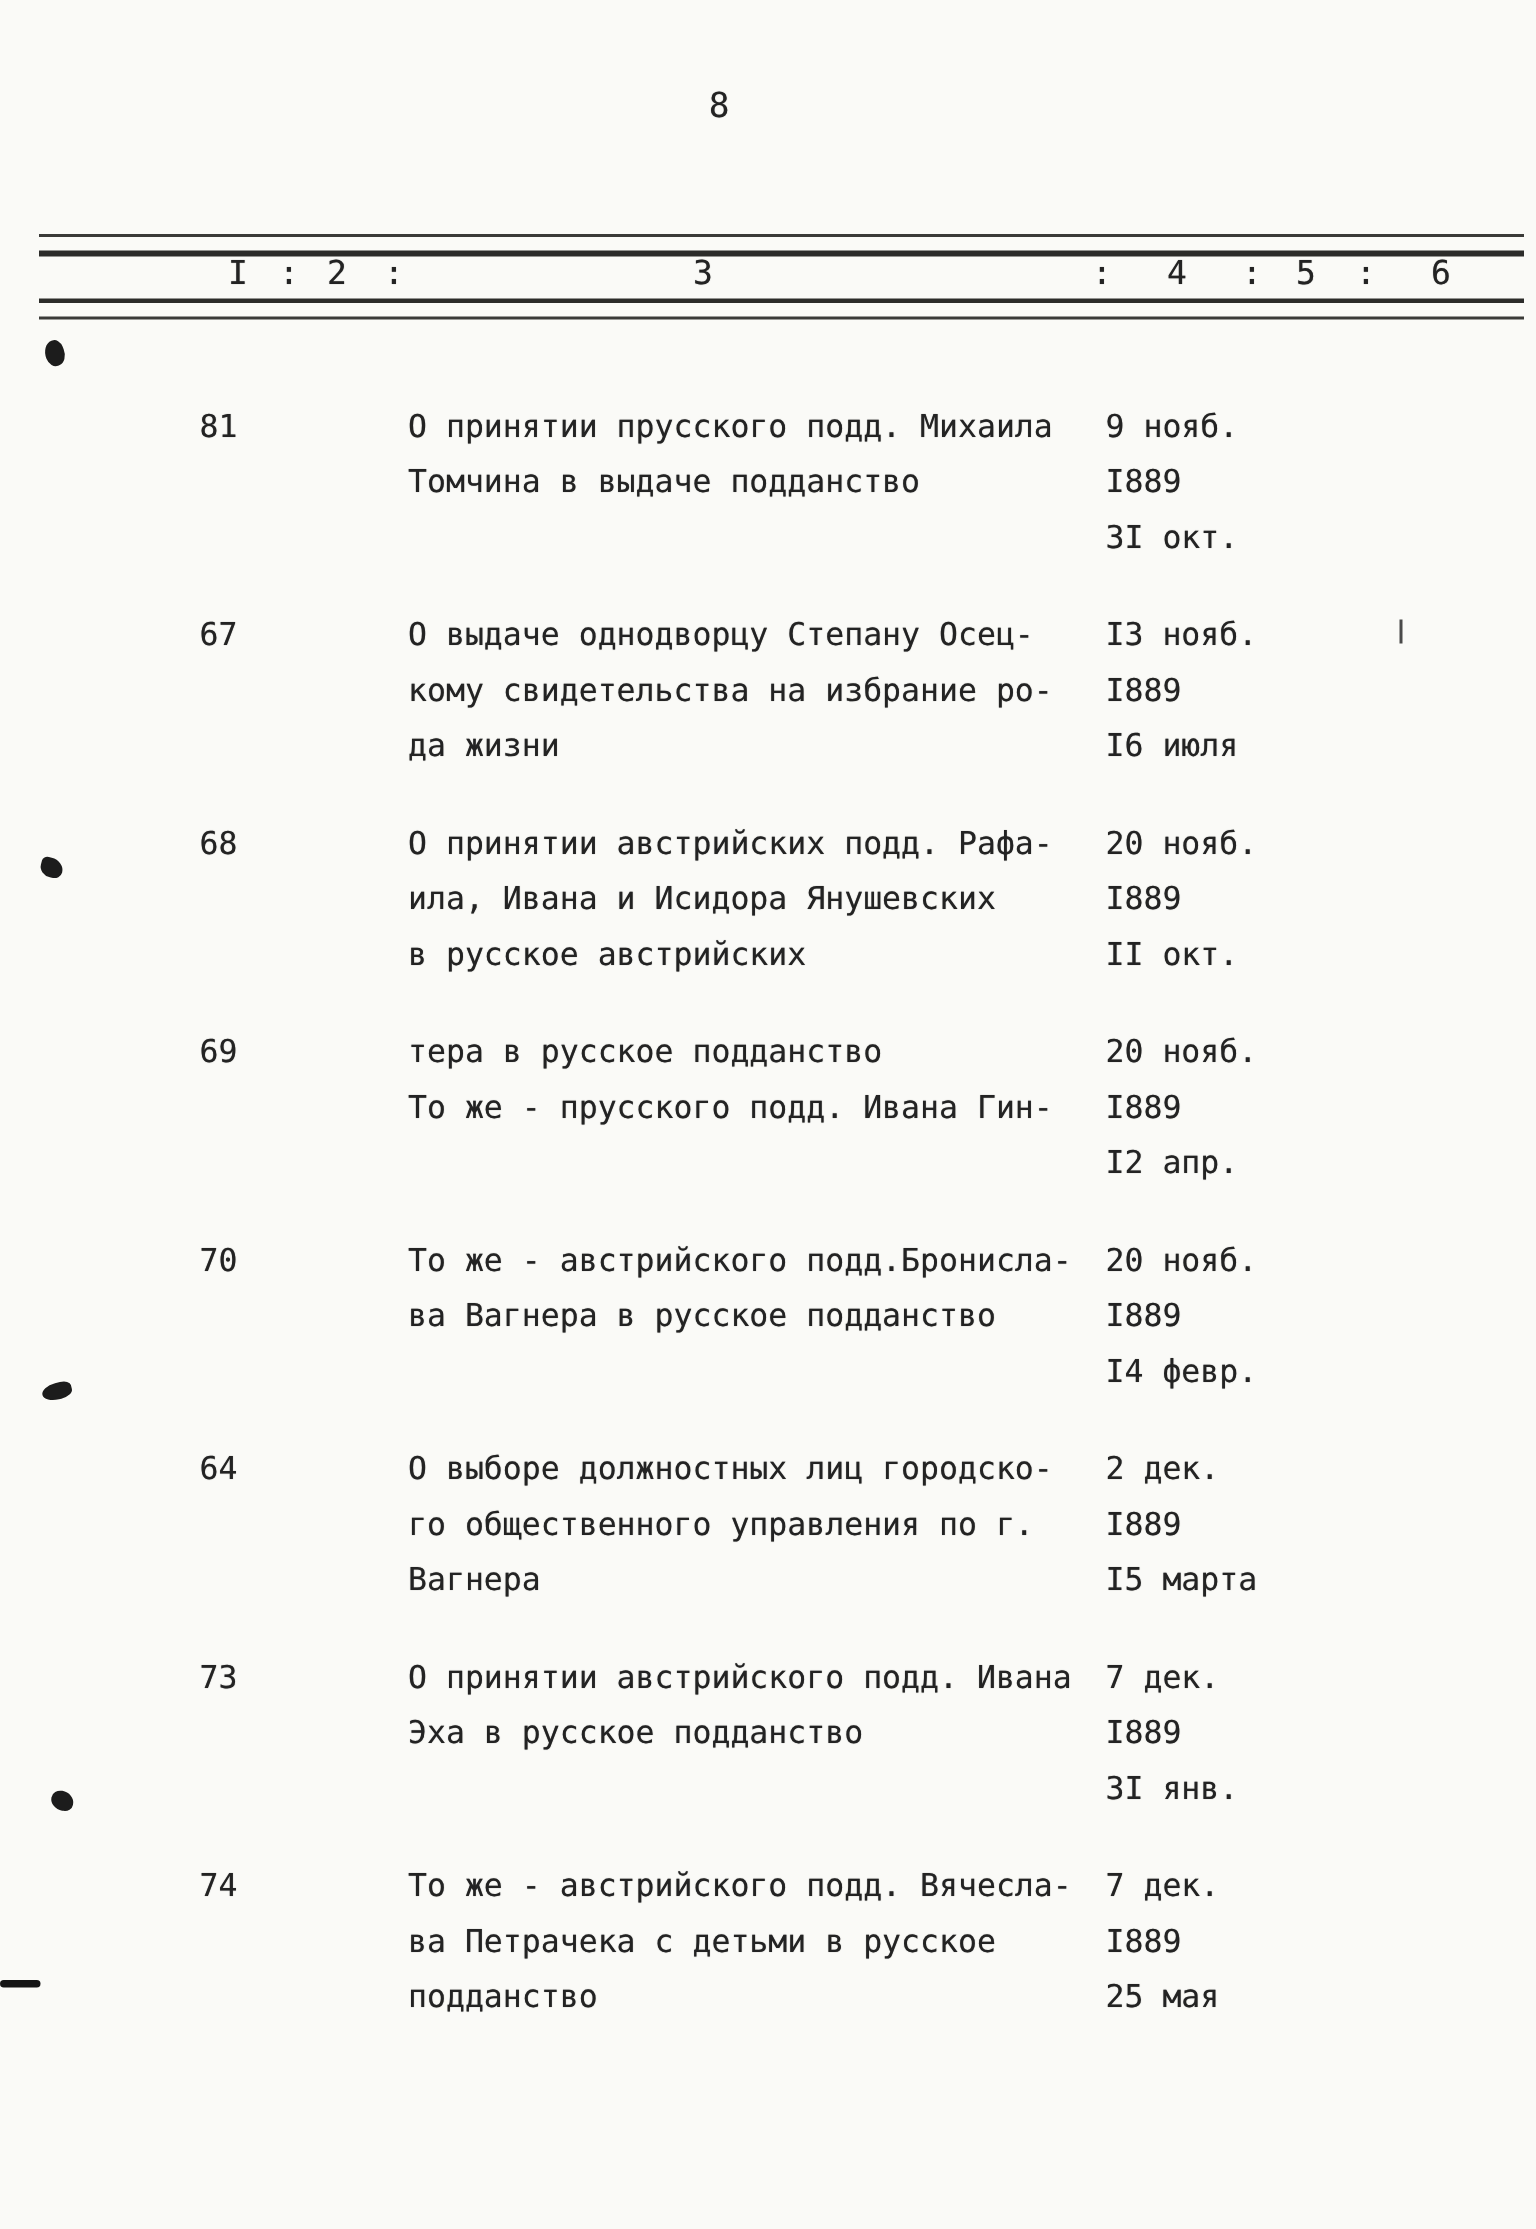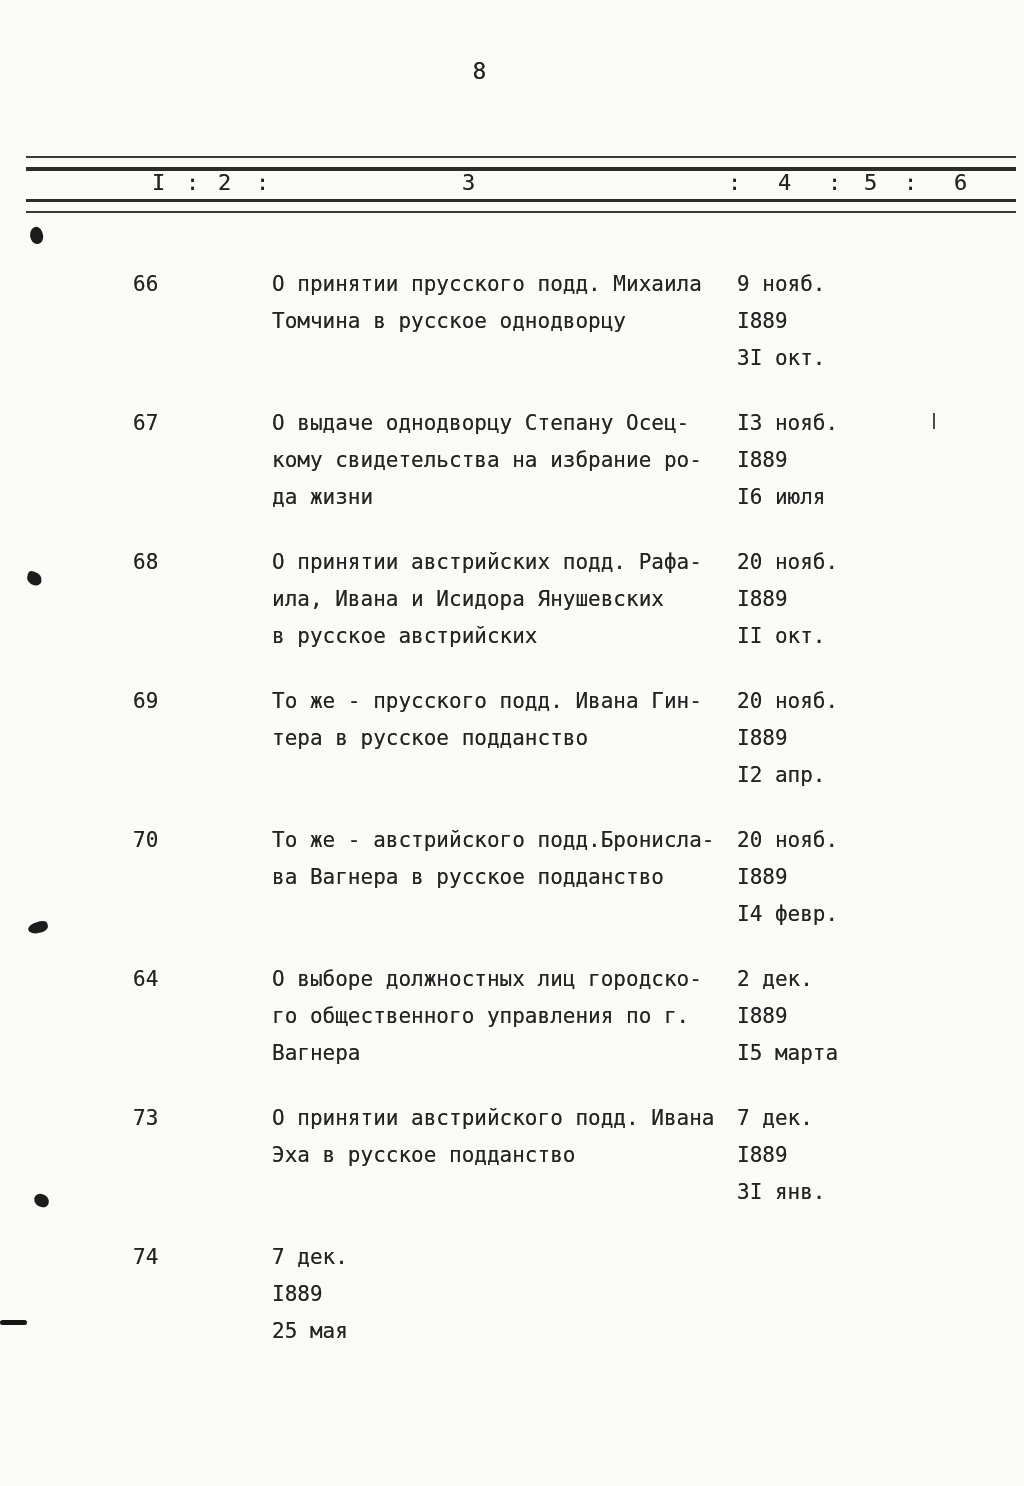--- a/index.html
+++ b/index.html
@@ -119,24 +119,24 @@
     <span class="hs4">:</span>
     <span class="hc5">5</span>
     <span class="hs5">:</span>
     <span class="hc6">6</span>
   </div>
 
   <div class="rule rule-bottom"></div>
 
   <div class="entries typed">
     <div class="entry-row">
-      <div class="entry-number">66</div>
+      <div class="entry-number">81</div>
       <div class="entry-description">
           <div>О принятии прусского подд. Михаила</div>
-          <div>Томчина в русское однодворцу</div>
+          <div>Томчина в выдаче подданство</div>
         </div>
       <div class="entry-dates">
           <div>9 нояб.</div>
           <div>I889</div>
           <div>3I окт.</div>
         </div>
     </div>
 
     <div class="entry-row">
       <div class="entry-number">67</div>
@@ -162,22 +162,22 @@
       <div class="entry-dates">
           <div>20 нояб.</div>
           <div>I889</div>
           <div>II окт.</div>
         </div>
     </div>
 
     <div class="entry-row">
       <div class="entry-number">69</div>
       <div class="entry-description">
+          <div>тера в русское подданство</div>
           <div>То же - прусского подд. Ивана Гин-</div>
-          <div>тера в русское подданство</div>
         </div>
       <div class="entry-dates">
           <div>20 нояб.</div>
           <div>I889</div>
           <div>I2 апр.</div>
         </div>
     </div>
 
     <div class="entry-row">
       <div class="entry-number">70</div>
@@ -214,20 +214,25 @@
         </div>
       <div class="entry-dates">
           <div>7 дек.</div>
           <div>I889</div>
           <div>3I янв.</div>
         </div>
     </div>
 
     <div class="entry-row">
       <div class="entry-number">74</div>
+      <div class="entry-description">
+          <div>То же - австрийского подд. Вячесла-</div>
+          <div>ва Петрачека с детьми в русское</div>
+          <div>подданство</div>
+        </div>
       <div class="entry-dates">
           <div>7 дек.</div>
           <div>I889</div>
           <div>25 мая</div>
         </div>
     </div>
   </div>
 
   <span class="ink-mark mark-1"></span>
   <span class="ink-mark mark-2"></span>

